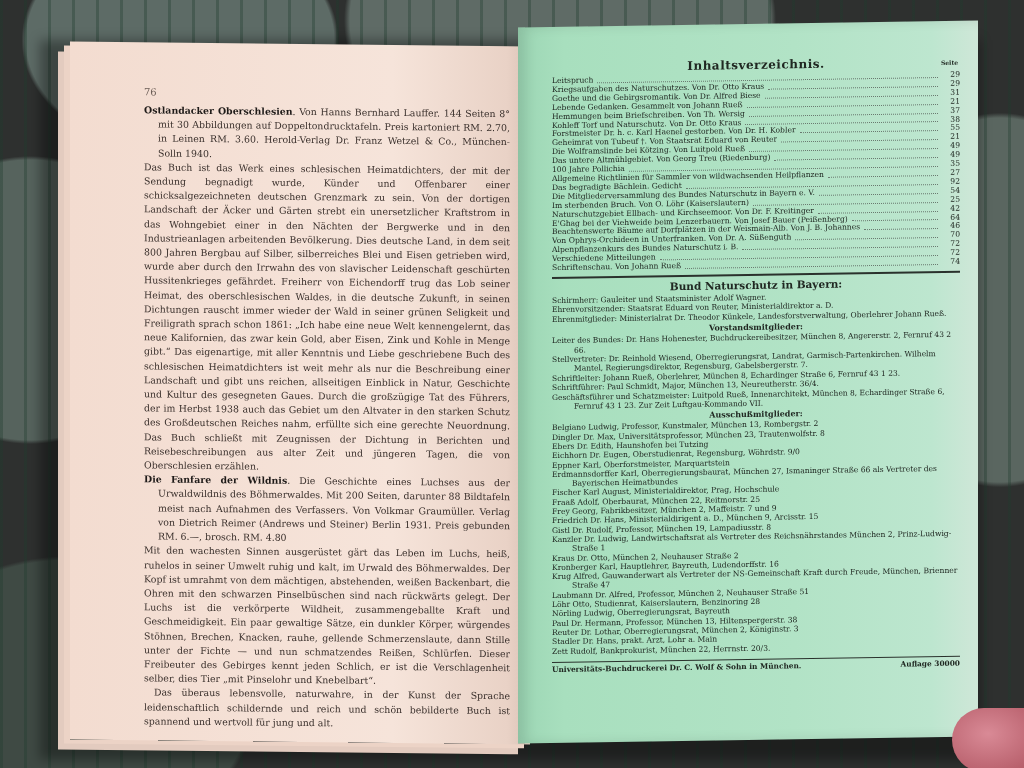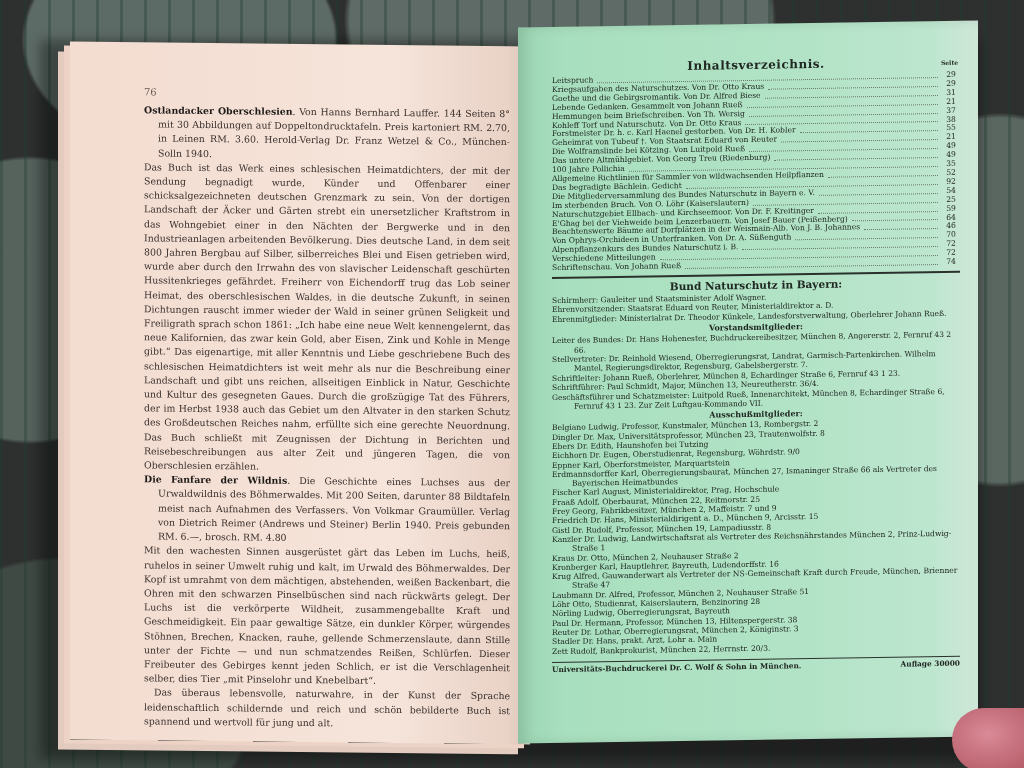--- a/index.html
+++ b/index.html
@@ -28,21 +28,21 @@
   .page-right{position:absolute;left:518px;top:24px;width:460px;height:716px;
     background:linear-gradient(90deg,#9cd6b4 0%,#a8dfbe 10%,#b2e3c6 60%,#bde6cf 90%,#cfe7d8 100%);
     transform:skewY(-0.9deg);box-shadow:inset 8px 0 12px rgba(0,0,0,0.10);}
   .page-right .inner{position:absolute;left:34px;top:34px;width:408px;color:#202822;}
   .toc-title{text-align:center;font-weight:bold;font-size:12px;letter-spacing:0.5px;margin-bottom:2px;}
   .seite{position:absolute;right:2px;top:4px;font-size:6px;font-weight:bold;}
   .toc-list{font-size:7.6px;line-height:8.9px;}
   .toc-row{display:flex;align-items:flex-end;}
   .toc-row .t{white-space:nowrap;overflow:hidden;}
   .toc-row .dots{flex:1;border-bottom:1px dotted #6a7a70;margin:0 4px 2px 4px;}
-  .toc-row .p{width:18px;text-align:center;}
+  .toc-row .p{width:18px;text-align:right;}
   .rule{border-top:2px solid #2a312c;margin:4px 0 3px 0;}
   .rule-thin{border-top:1px solid #2a312c;margin:6px 0 2px 0;}
   .bund-title{text-align:center;font-weight:bold;font-size:10.5px;margin-bottom:2px;}
   .sub-title{text-align:center;font-weight:bold;font-size:8px;margin:1px 0;}
   .plist{font-size:7.5px;line-height:9.4px;}
   .plist div{padding-left:22px;text-indent:-22px;}
   .mlist{font-size:7.6px;line-height:9.3px;}
   .mlist div{padding-left:20px;text-indent:-20px;}
   .footer{display:flex;justify-content:space-between;font-size:7.4px;font-weight:bold;}
   .finger{position:absolute;left:952px;top:708px;width:90px;height:64px;border-radius:40px 20px 10px 40px;
@@ -53,21 +53,21 @@
 
 <div class="camo"></div>
 <div class="book-shadow"></div>
 
 <div class="page-left">
   <div class="inner">
     <div class="pnum">76</div>
     <div class="left-text">
       <p class="hang"><span class="title">Ostlandacker Oberschlesien</span><span>. Von Hanns Bernhard Lauffer. 144 Seiten 8° mit 30 Abbildungen auf Doppeltondrucktafeln. Preis kartoniert RM. 2.70, in Leinen RM. 3.60. Herold-Verlag Dr. Franz Wetzel &amp; Co., München-Solln 1940.</span></p>
       <p>Das Buch ist das Werk eines schlesischen Heimatdichters, der mit der Sendung begnadigt wurde, Künder und Offenbarer einer schicksalgezeichneten deutschen Grenzmark zu sein. Von der dortigen Landschaft der Äcker und Gärten strebt ein unersetzlicher Kraftstrom in das Wohngebiet einer in den Nächten der Bergwerke und in den Industrieanlagen arbeitenden Bevölkerung. Dies deutsche Land, in dem seit 800 Jahren Bergbau auf Silber, silberreiches Blei und Eisen getrieben wird, wurde aber durch den Irrwahn des von slavischer Leidenschaft geschürten Hussitenkrieges gefährdet. Freiherr von Eichendorff trug das Lob seiner Heimat, des oberschlesischen Waldes, in die deutsche Zukunft, in seinen Dichtungen rauscht immer wieder der Wald in seiner grünen Seligkeit und Freiligrath sprach schon 1861: „Ich habe eine neue Welt kennengelernt, das neue Kalifornien, das zwar kein Gold, aber Eisen, Zink und Kohle in Menge gibt.“ Das eigenartige, mit aller Kenntnis und Liebe geschriebene Buch des schlesischen Heimatdichters ist weit mehr als nur die Beschreibung einer Landschaft und gibt uns reichen, allseitigen Einblick in Natur, Geschichte und Kultur des gesegneten Gaues. Durch die großzügige Tat des Führers, der im Herbst 1938 auch das Gebiet um den Altvater in den starken Schutz des Großdeutschen Reiches nahm, erfüllte sich eine gerechte Neuordnung. Das Buch schließt mit Zeugnissen der Dichtung in Berichten und Reisebeschreibungen aus alter Zeit und jüngeren Tagen, die von Oberschlesien erzählen.</p>
-      <p class="hang"><span class="title">Die Fanfare der Wildnis</span><span>. Die Geschichte eines Luchses aus der Urwaldwildnis des Böhmerwaldes. Mit 200 Seiten, darunter 88 Bildtafeln meist nach Aufnahmen des Verfassers. Von Volkmar Graumüller. Verlag von Dietrich Reimer (Andrews und Steiner) Berlin 1940. Preis gebunden RM. 6.—, brosch. RM. 4.80</span></p>
+      <p class="hang"><span class="title">Die Fanfare der Wildnis</span><span>. Die Geschichte eines Luchses aus der Urwaldwildnis des Böhmerwaldes. Mit 200 Seiten, darunter 88 Bildtafeln meist nach Aufnahmen des Verfassers. Von Volkmar Graumüller. Verlag von Dietrich Reimer (Andrews und Steiner) Berlin 1931. Preis gebunden RM. 6.—, brosch. RM. 4.80</span></p>
       <p>Mit den wachesten Sinnen ausgerüstet gärt das Leben im Luchs, heiß, ruhelos in seiner Umwelt ruhig und kalt, im Urwald des Böhmerwaldes. Der Kopf ist umrahmt von dem mächtigen, abstehenden, weißen Backenbart, die Ohren mit den schwarzen Pinselbüschen sind nach rückwärts gelegt. Der Luchs ist die verkörperte Wildheit, zusammengeballte Kraft und Geschmeidigkeit. Ein paar gewaltige Sätze, ein dunkler Körper, würgendes Stöhnen, Brechen, Knacken, rauhe, gellende Schmerzenslaute, dann Stille unter der Fichte — und nun schmatzendes Reißen, Schlürfen. Dieser Freibeuter des Gebirges kennt jeden Schlich, er ist die Verschlagenheit selber, dies Tier „mit Pinselohr und Knebelbart“.</p>
       <p class="ind">Das überaus lebensvolle, naturwahre, in der Kunst der Sprache leidenschaftlich schildernde und reich und schön bebilderte Buch ist spannend und wertvoll für jung und alt.</p>
     </div>
   </div>
 </div>
 
 <div class="page-right">
   <div class="inner">
     <div style="position:relative">
       <div class="toc-title">Inhaltsverzeichnis.</div>
@@ -125,41 +125,41 @@
           <span class="p">49</span>
         </div>
         <div class="toc-row">
           <span class="t">100 Jahre Pollichia</span>
           <span class="dots"></span>
           <span class="p">35</span>
         </div>
         <div class="toc-row">
           <span class="t">Allgemeine Richtlinien für Sammler von wildwachsenden Heilpflanzen</span>
           <span class="dots"></span>
-          <span class="p">52</span>
+          <span class="p">27</span>
         </div>
         <div class="toc-row">
           <span class="t">Das begradigte Bächlein. Gedicht</span>
           <span class="dots"></span>
           <span class="p">92</span>
         </div>
         <div class="toc-row">
           <span class="t">Die Mitgliederversammlung des Bundes Naturschutz in Bayern e. V.</span>
           <span class="dots"></span>
           <span class="p">54</span>
         </div>
         <div class="toc-row">
           <span class="t">Im sterbenden Bruch. Von O. Löhr (Kaiserslautern)</span>
           <span class="dots"></span>
           <span class="p">25</span>
         </div>
         <div class="toc-row">
           <span class="t">Naturschutzgebiet Ellbach- und Kirchseemoor. Von Dr. F. Kreitinger</span>
           <span class="dots"></span>
-          <span class="p">59</span>
+          <span class="p">42</span>
         </div>
         <div class="toc-row">
           <span class="t">E'Ghag bei der Viehweide beim Lenzerbauern. Von Josef Bauer (Peißenberg)</span>
           <span class="dots"></span>
           <span class="p">64</span>
         </div>
         <div class="toc-row">
           <span class="t">Beachtenswerte Bäume auf Dorfplätzen in der Weismain-Alb. Von J. B. Johannes</span>
           <span class="dots"></span>
           <span class="p">46</span>

